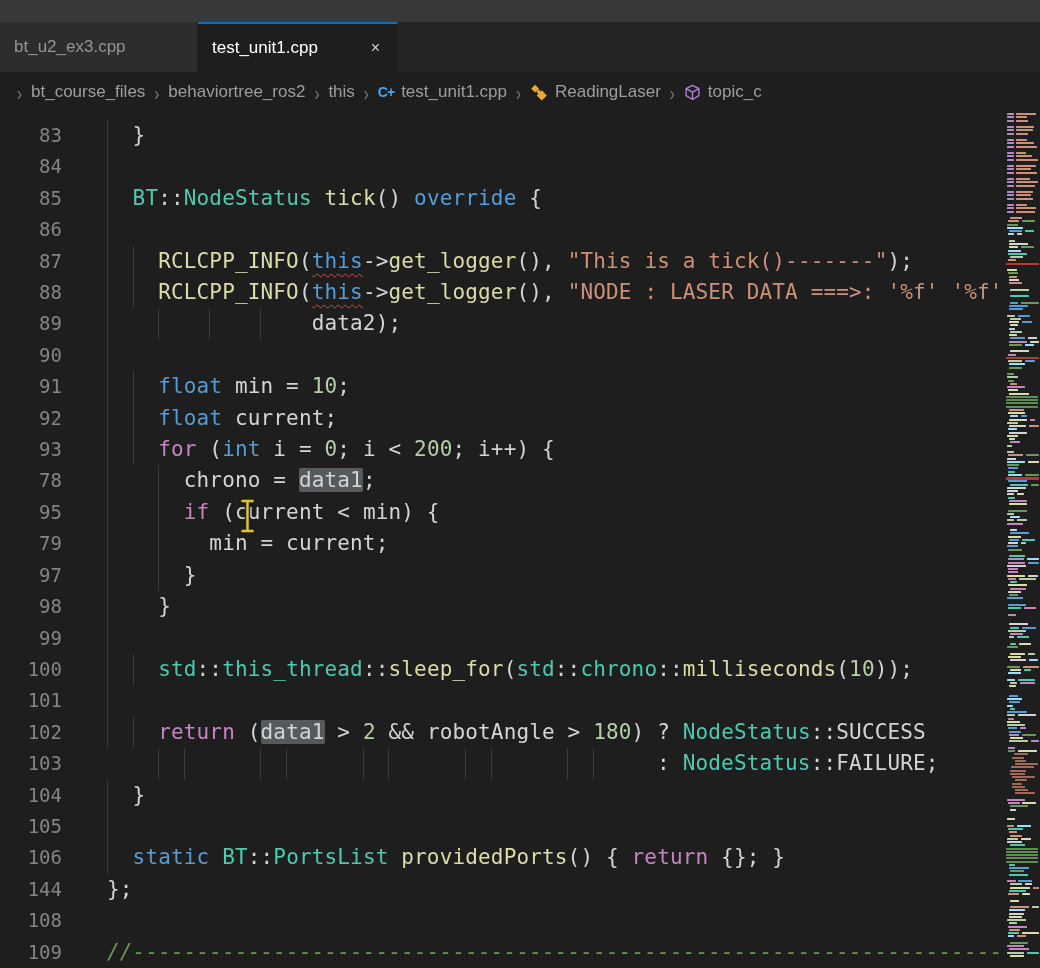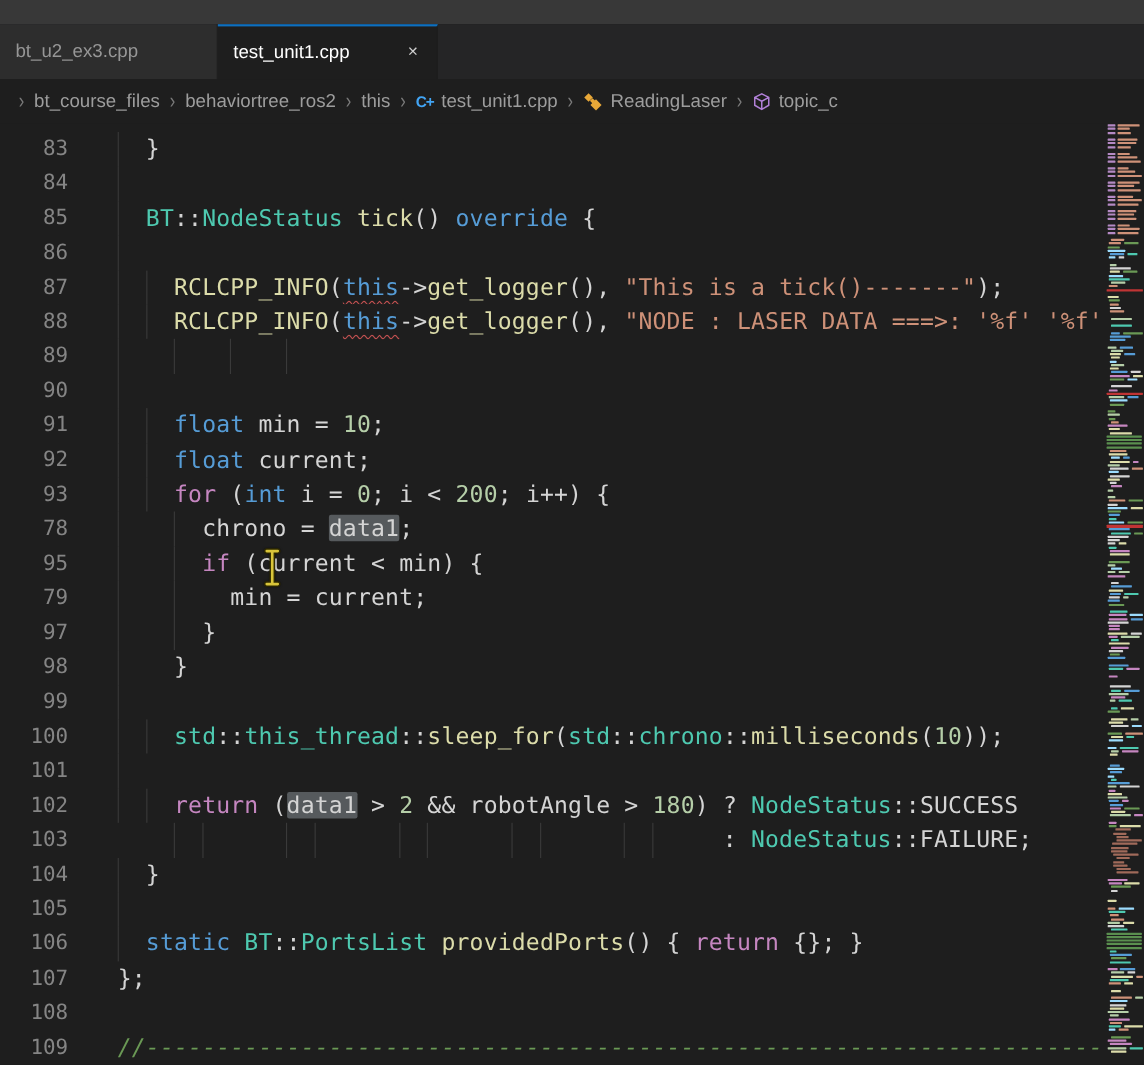--- a/index.html
+++ b/index.html
@@ -144,20 +144,21 @@
           <span class="guide" style="left: 132.58px;"></span>
           <span class="ln">88</span>
           <span class="code"><span style="color: rgb(212, 212, 212);">    </span><span style="color: rgb(220, 220, 170);">RCLCPP_INFO</span><span style="color: rgb(212, 212, 212);">(</span><span class="sq" style="color: rgb(86, 156, 214);">this</span><span style="color: rgb(212, 212, 212);">-&gt;</span><span style="color: rgb(220, 220, 170);">get_logger</span><span style="color: rgb(212, 212, 212);">(), </span><span style="color: rgb(206, 145, 120);">"NODE : LASER DATA ===&gt;: '%f' '%f'</span></span>
         </div>
         <div class="row">
           <span class="guide" style="left: 107px;"></span>
           <span class="guide" style="left: 158.16px;"></span>
           <span class="guide" style="left: 209.32px;"></span>
           <span class="guide" style="left: 260.48px;"></span>
           <span class="ln">89</span>
+          <span class="code"><span style="color: rgb(212, 212, 212);">                data2);</span></span>
         </div>
         <div class="row">
           <span class="guide" style="left: 107px;"></span>
           <span class="ln">90</span>
           <span class="code"></span>
         </div>
         <div class="row">
           <span class="guide" style="left: 107px;"></span>
           <span class="guide" style="left: 132.58px;"></span>
           <span class="ln">91</span>
@@ -249,21 +250,21 @@
           <span class="guide" style="left: 107px;"></span>
           <span class="ln">105</span>
           <span class="code"></span>
         </div>
         <div class="row">
           <span class="guide" style="left: 107px;"></span>
           <span class="ln">106</span>
           <span class="code"><span style="color: rgb(212, 212, 212);">  </span><span style="color: rgb(86, 156, 214);">static</span><span style="color: rgb(212, 212, 212);"> </span><span style="color: rgb(78, 201, 176);">BT</span><span style="color: rgb(212, 212, 212);">::</span><span style="color: rgb(78, 201, 176);">PortsList</span><span style="color: rgb(212, 212, 212);"> </span><span style="color: rgb(220, 220, 170);">providedPorts</span><span style="color: rgb(212, 212, 212);">() { </span><span style="color: rgb(197, 134, 192);">return</span><span style="color: rgb(212, 212, 212);"> {}; }</span></span>
         </div>
         <div class="row">
-          <span class="ln">107</span>
+          <span class="ln">144</span>
           <span class="code"><span style="color: rgb(212, 212, 212);">};</span></span>
         </div>
         <div class="row">
           <span class="ln">108</span>
           <span class="code"></span>
         </div>
         <div class="row">
           <span class="ln">109</span>
           <span class="code"><span class="cm" style="color: rgb(106, 153, 85);">//--------------------------------------------------------------------</span></span>
         </div>

